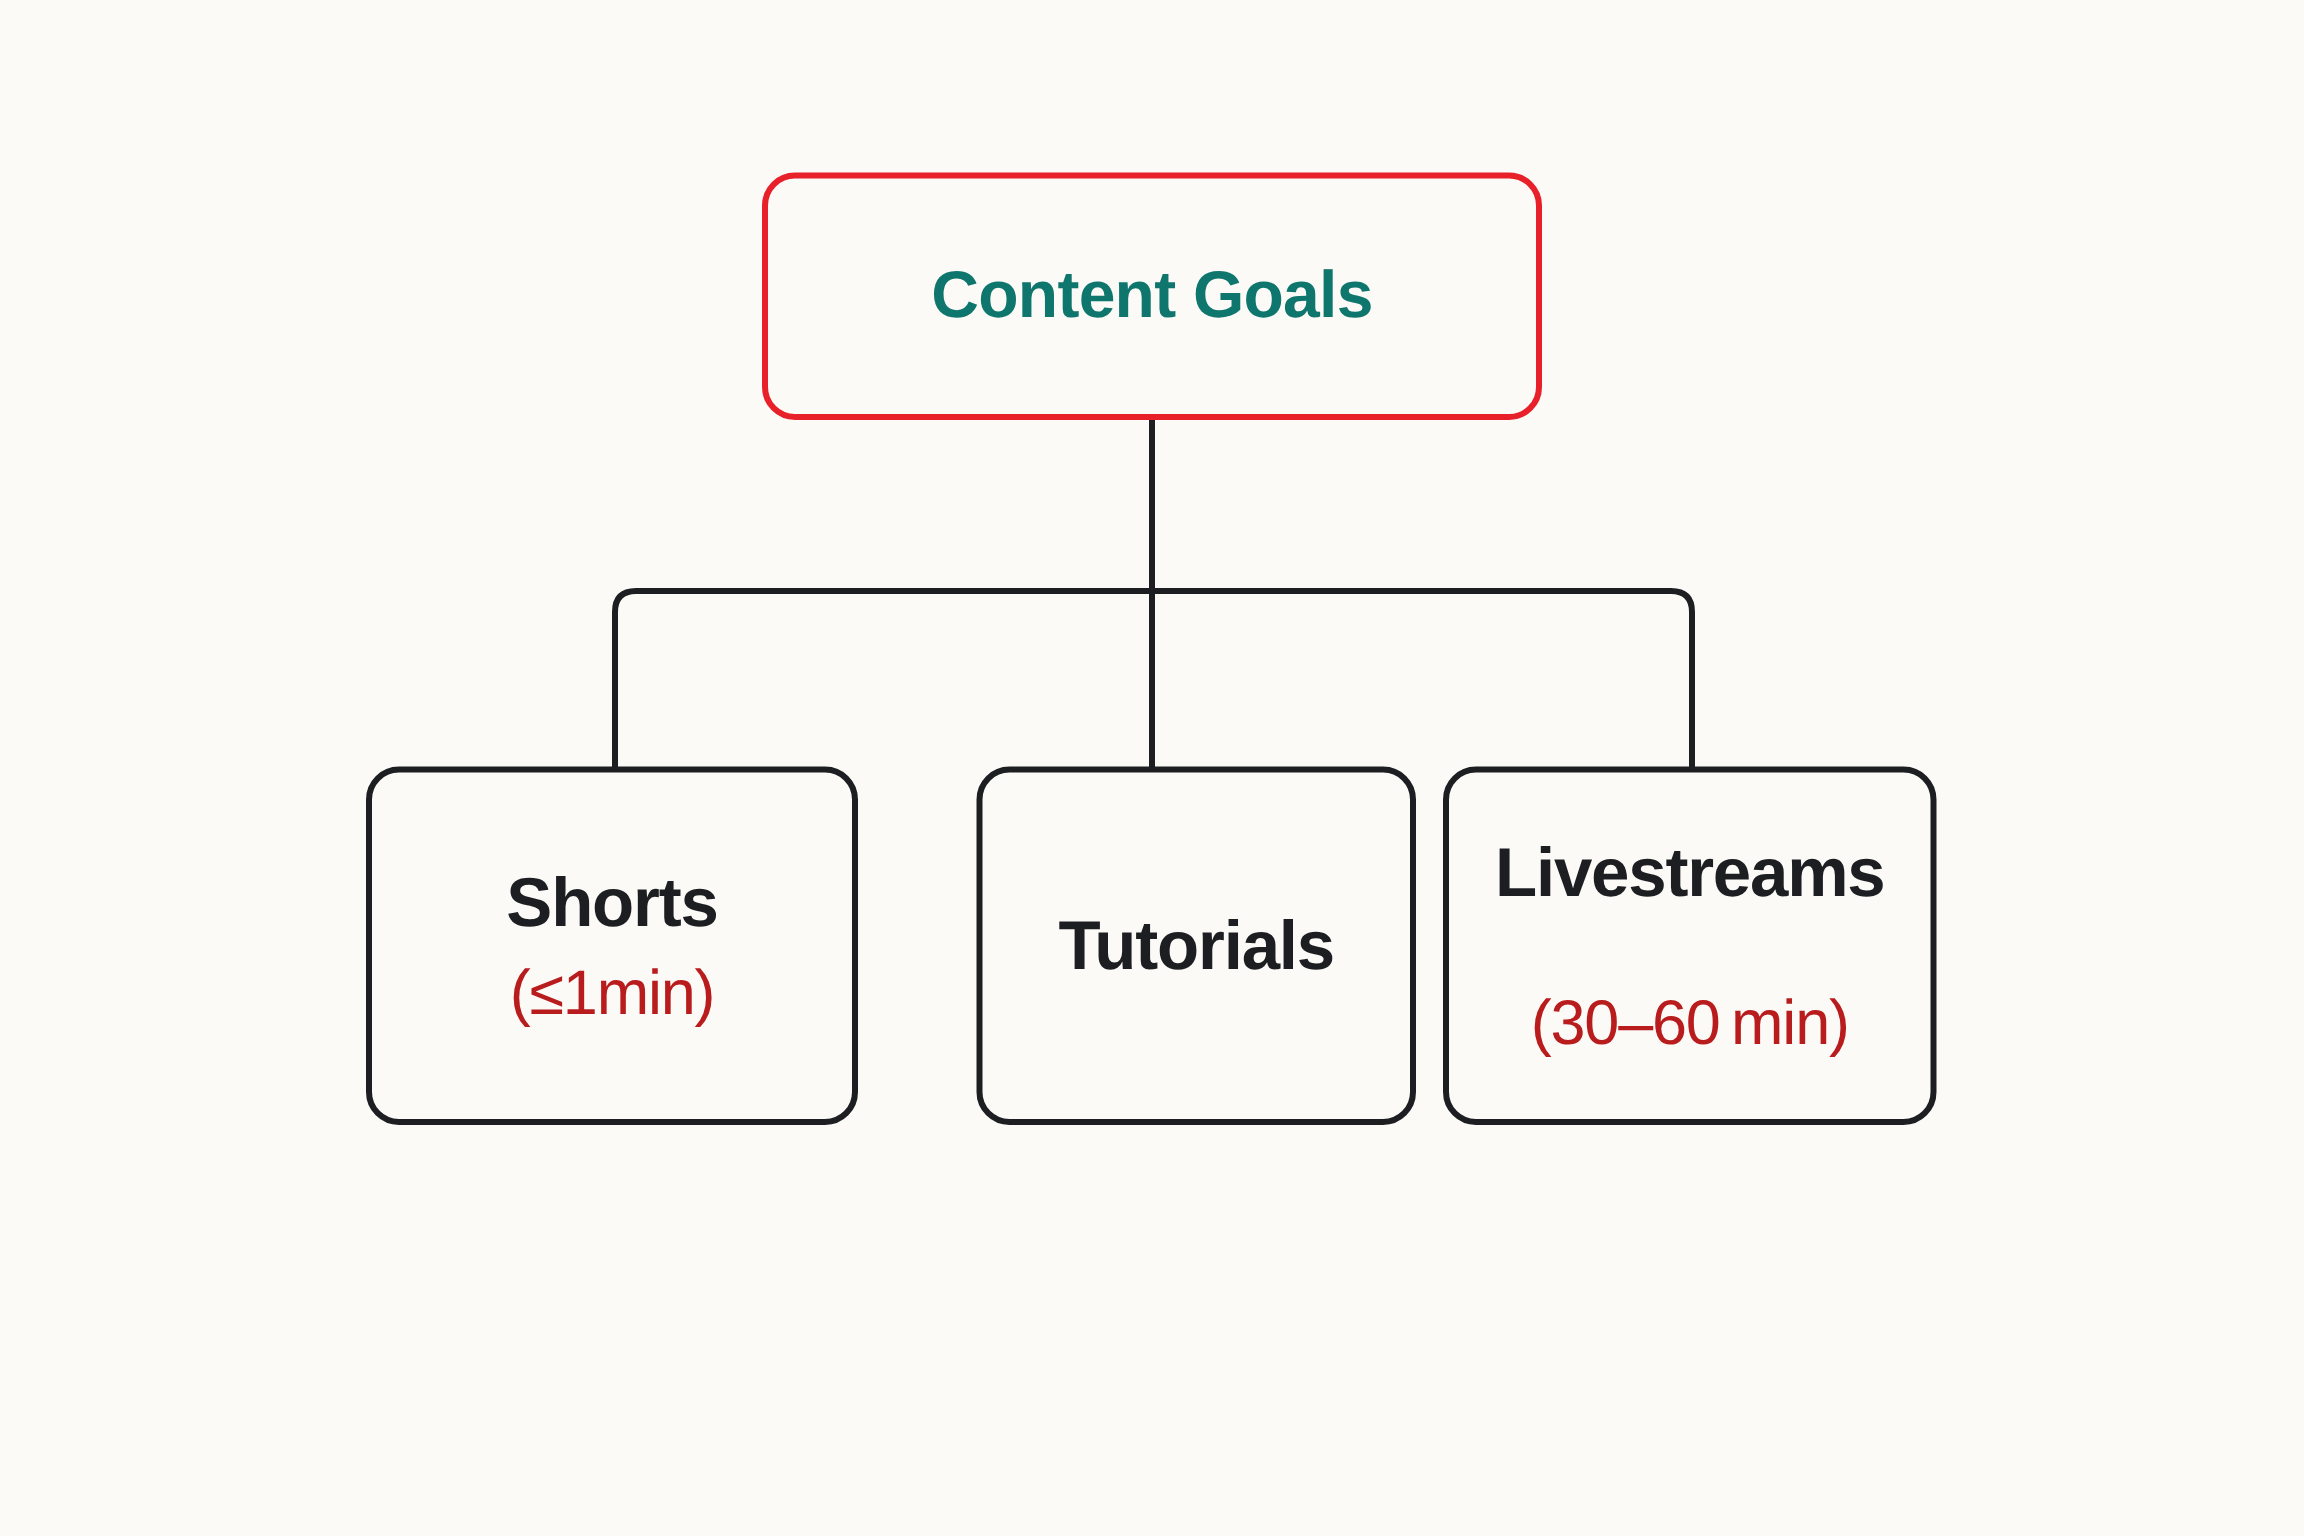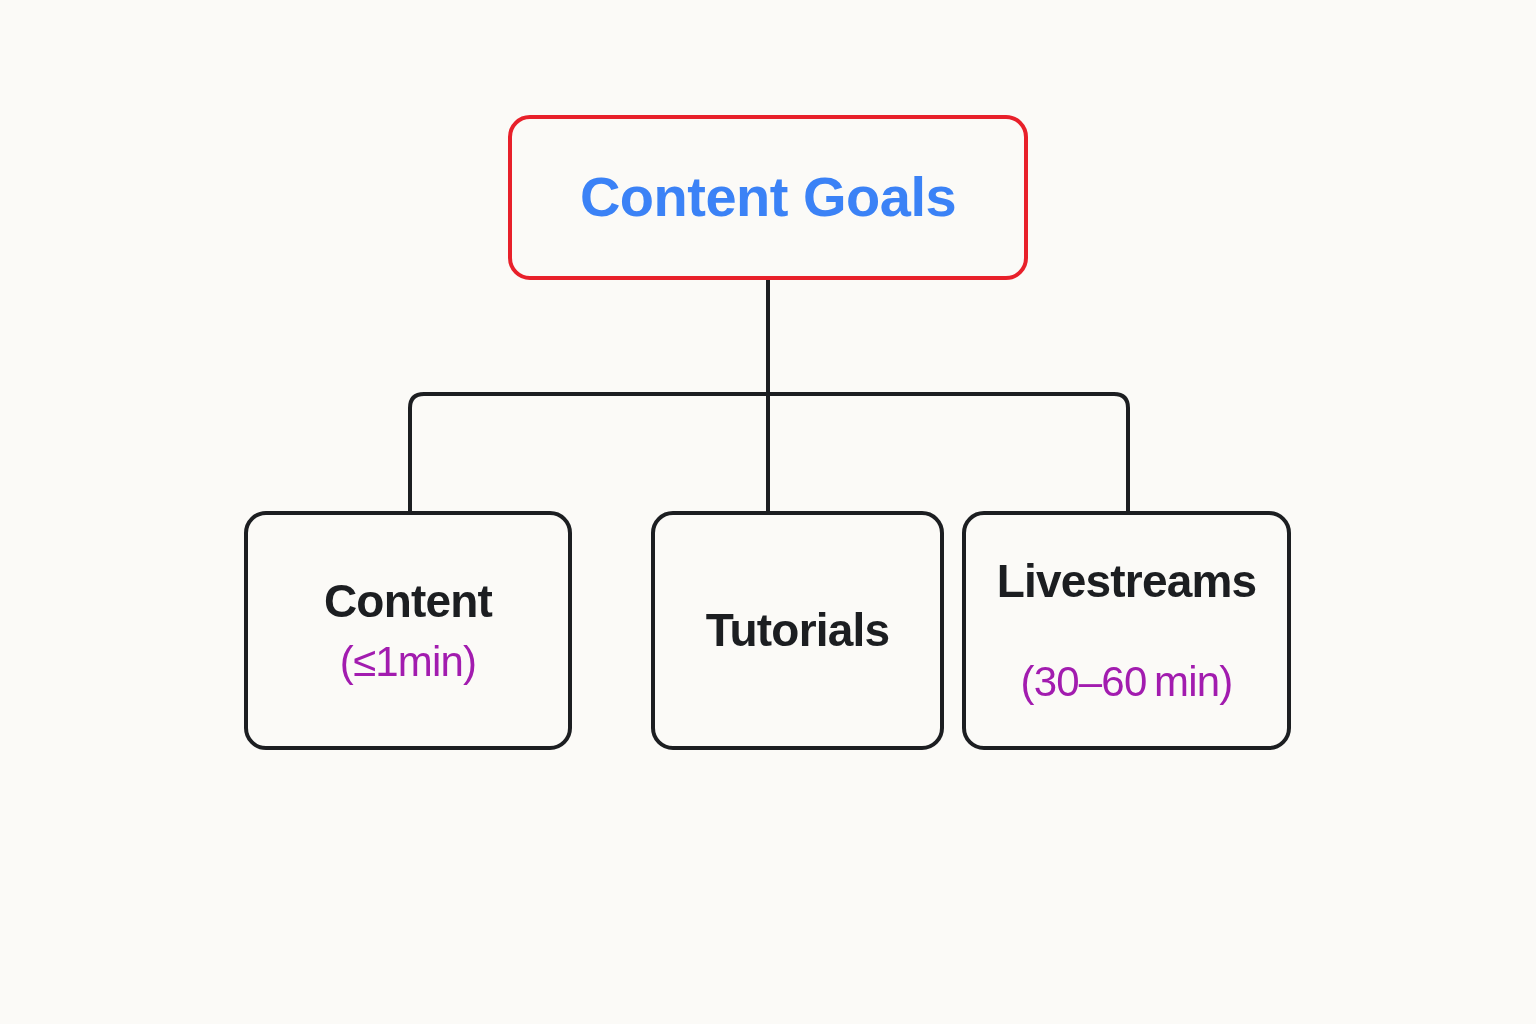--- a/index.html
+++ b/index.html
@@ -44,22 +44,22 @@
   .node-root {
     left: 508px;
     top: 115px;
     width: 520px;
     height: 165px;
     border: 4px solid #E8202A;
     border-radius: 22px;
   }
 
   .node-root .node-title {
-    color: #3b82f6;
-    font-size: 56px;
+    color: #0f766e;
+    font-size: 44px;
     font-weight: bold;
     letter-spacing: -0.5px;
     line-height: 1.05;
   }
 
   .node-child {
     top: 511px;
     height: 239px;
     border: 4px solid #1C1E21;
     border-radius: 22px;
@@ -67,21 +67,21 @@
 
   .node-child .node-title {
     color: #1C1E21;
     font-size: 46px;
     font-weight: bold;
     letter-spacing: -0.8px;
     line-height: 1.1;
   }
 
   .node-child .node-subtitle {
-    color: #a21caf;
+    color: #b91c1c;
     font-size: 42px;
     font-weight: normal;
     letter-spacing: -0.8px;
     line-height: 1.1;
     margin-top: 12px;
   }
 
   .node-shorts      { left: 244px;  width: 328px; }
   .node-tutorials   { left: 623px;  width: 293px; margin-left: 28px; }
   .node-livestreams { left: 962px;  width: 329px; gap: 41px; }
@@ -100,21 +100,21 @@
 
       <path d="M 768 394 L 768 515"></path>
     </g>
   </svg>
 
   <div class="node node-root">
     <div class="node-title">Content Goals</div>
   </div>
 
   <div class="node node-child node-shorts">
-    <div class="node-title">Content</div>
+    <div class="node-title">Shorts</div>
     <div class="node-subtitle">(≤1min)</div>
   </div>
 
   <div class="node node-child node-tutorials">
     <div class="node-title">Tutorials</div>
   </div>
 
   <div class="node node-child node-livestreams">
     <div class="node-title">Livestreams</div>
     <div class="node-subtitle">(30–60 min)</div>

